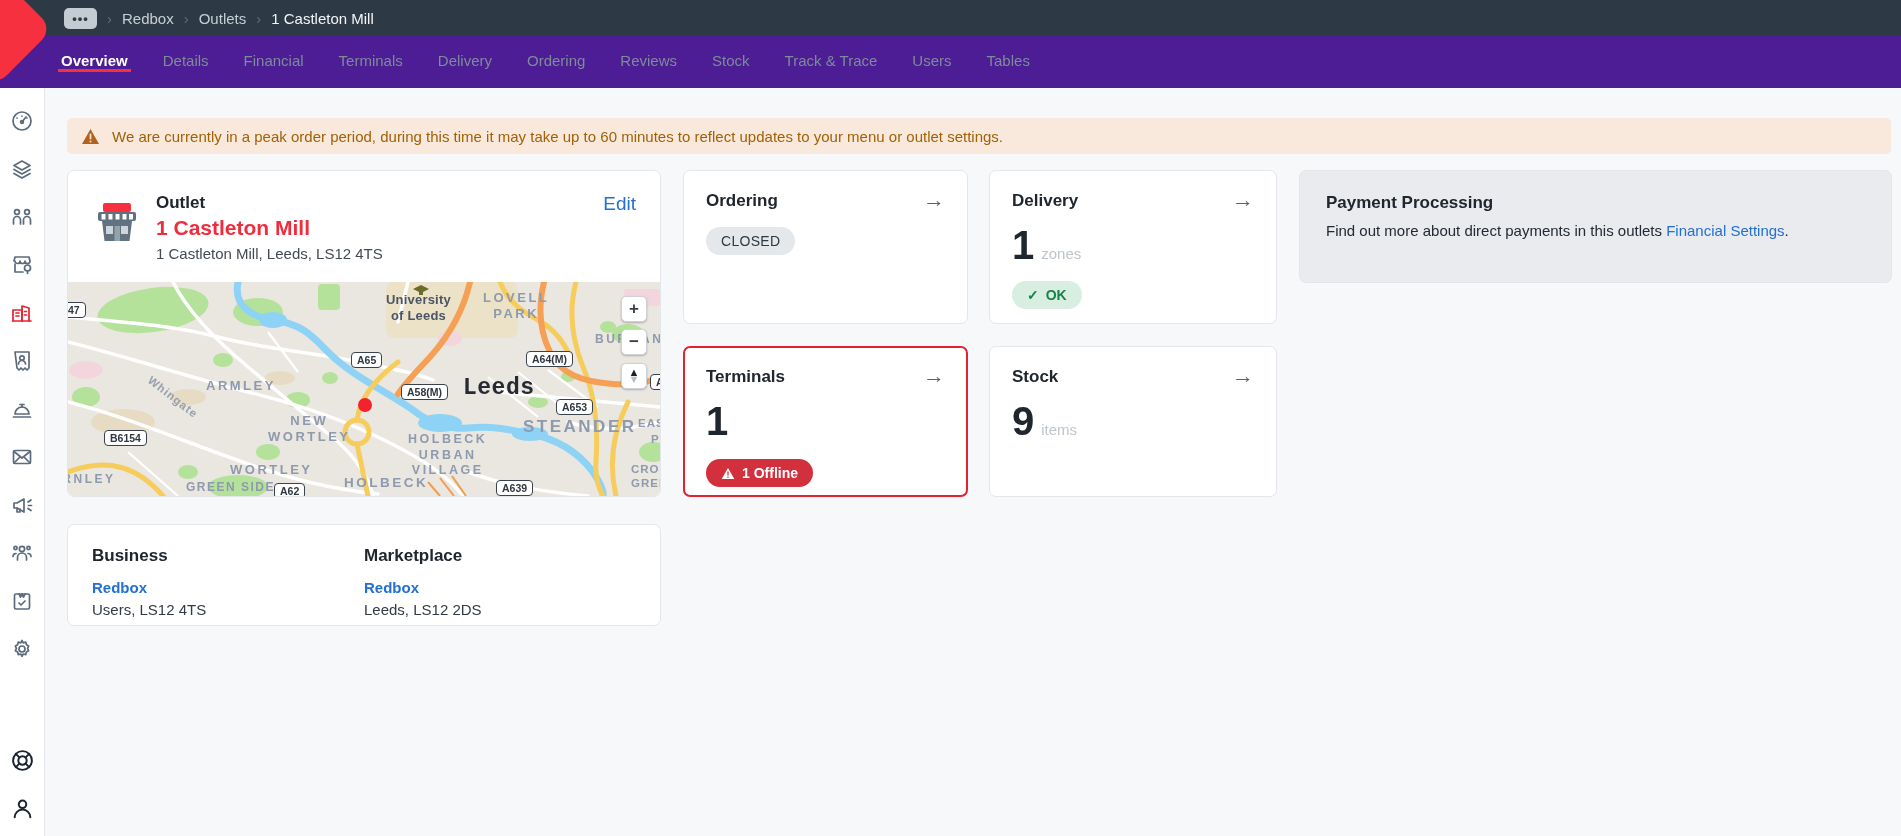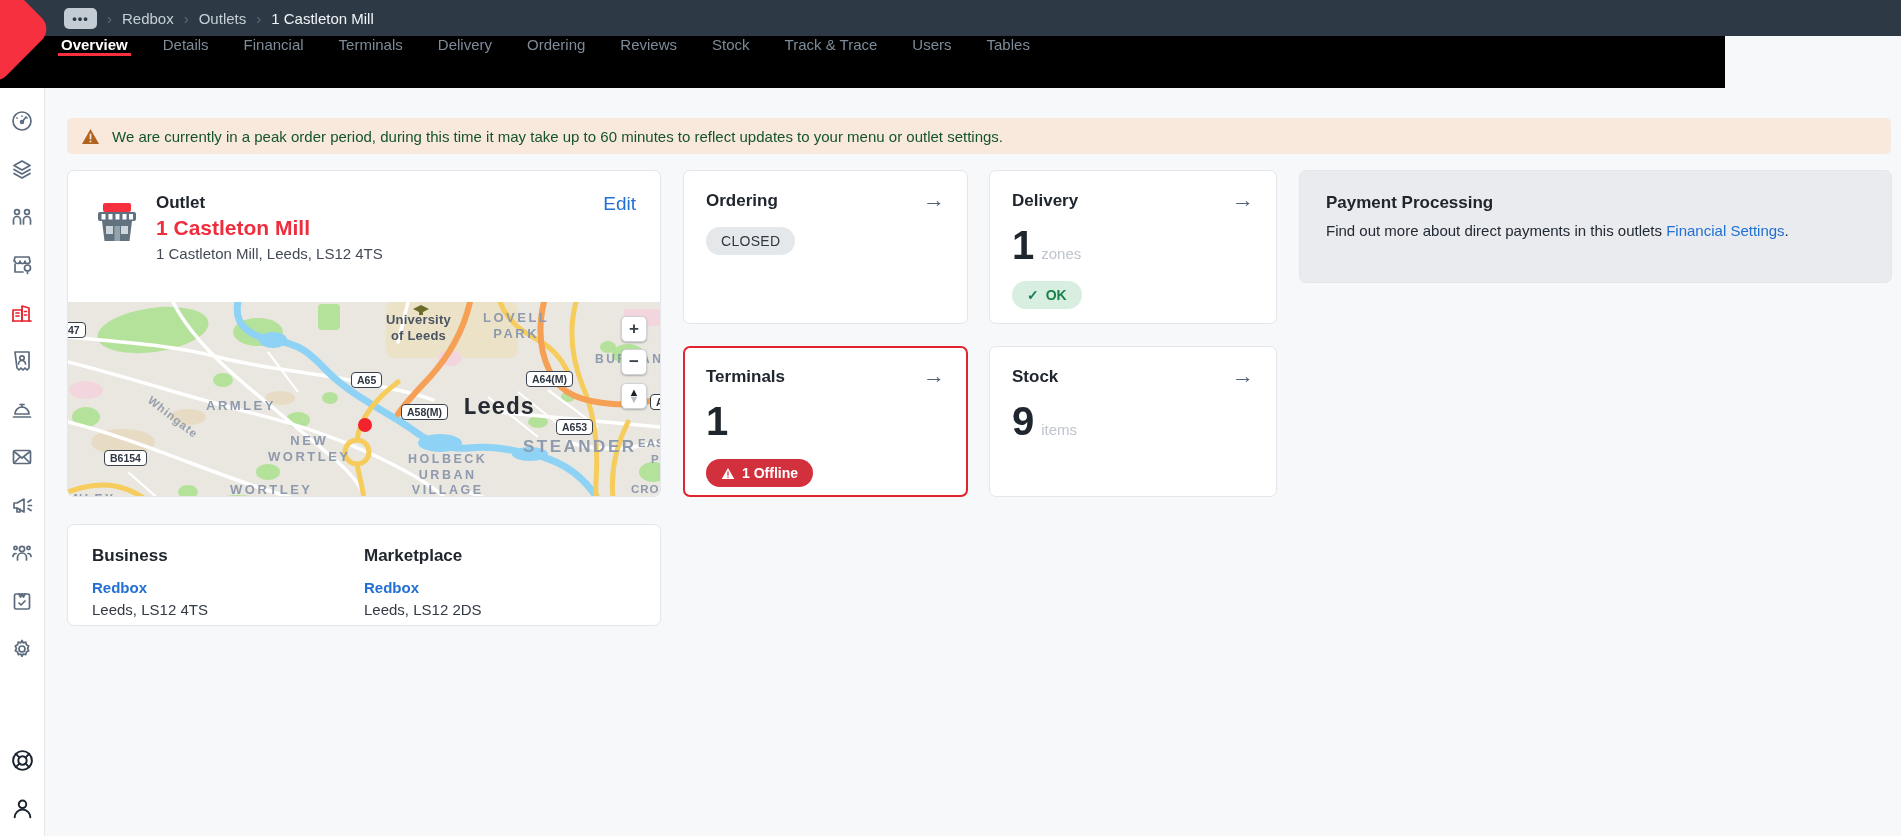--- a/index.html
+++ b/index.html
@@ -1,22 +1,22 @@
 <!DOCTYPE html>
 <html><head>
 <meta charset="utf-8">
 <style>
   * { margin:0; padding:0; box-sizing:border-box; }
   html,body { width:1901px; height:836px; overflow:hidden; background:#f7f8fa;
     font-family:"Liberation Sans", sans-serif; }
 
   
   .topbar { position:absolute; left:0; top:0; width:1901px; height:36px; background:#2d3944; z-index:5; }
-  .tabbar { position:absolute; left:0; top:36px; width:1725px; height:52px; background:#000000; z-index:5;
-    display:flex; align-items:flex-start; padding-left:58px; }
+  .tabbar { position:absolute; left:0; top:36px; width:1901px; height:52px; background:#4c1d95; z-index:5;
+    display:flex; align-items:center; padding-left:58px; }
   .logo { position:absolute; left:-46px; top:-12px; width:82px; height:82px; background:#f6303f;
     border-radius:16px; transform:rotate(45deg); z-index:9; }
   .breadcrumb { position:absolute; left:64px; top:0; height:36px; display:flex; align-items:center; gap:10px; z-index:6; }
   .crumb-menu { width:33px; height:21px; background:#c3ccd3; border:none; border-radius:5px;
     color:#2d3944; font-size:13px; font-weight:bold; letter-spacing:1px; line-height:19px; cursor:pointer; }
   .crumb-sep { color:#5f6d7a; font-size:15px; }
   .crumb { color:#c6cfd6; font-size:15px; text-decoration:none; }
   .crumb.current { color:#f2f5f7; }
   .tab { display:flex; align-items:center; padding:0 3px; margin-right:29px; font-size:15px;
     color:#7e8b98; cursor:pointer; border-bottom:3px solid transparent; }
@@ -29,21 +29,21 @@
   .side-icon { width:28px; height:28px; display:flex; align-items:center; justify-content:center; cursor:pointer; }
   .side-icon svg { stroke:#5b6b7d; fill:none; stroke-width:1.7; stroke-linecap:round; stroke-linejoin:round; }
   .side-icon.active svg { stroke:#e8212e; }
   .side-icon.dark svg { stroke:#1b2430; stroke-width:1.9; }
   .side-spacer { flex:1; }
 
   
   .content { position:absolute; left:45px; top:88px; width:1856px; height:748px; }
   .banner { position:absolute; left:22px; top:30px; width:1824px; height:36px; background:#f9e9dc;
     border-radius:5px; display:flex; align-items:center; padding-left:14px; gap:12px; }
-  .banner-text { font-size:15px; color:#14532d; }
+  .banner-text { font-size:15px; color:#a16207; }
 
   .card { position:absolute; background:#ffffff; border:1px solid #e3e6ea; border-radius:7px; }
   .card-head { display:flex; align-items:flex-start; justify-content:space-between; }
   .card-title { font-size:17px; font-weight:bold; color:#20262e; }
   .arrow { color:#53647a; font-size:22px; line-height:18px; cursor:pointer; }
   .num { font-size:40px; font-weight:bold; color:#20262e; line-height:1; }
   .unit { font-size:15px; color:#bfc5cc; margin-left:7px; font-weight:normal; }
   .pill { display:inline-flex; align-items:center; gap:7px; border-radius:15px; padding:6px 15px; font-size:14px; }
   .pill.muted { background:#e5e8eb; color:#2f3741; letter-spacing:.3px; }
   .pill.ok { background:#d7eee0; color:#17824a; font-weight:bold; }
@@ -52,21 +52,21 @@
 
   
   #outlet-card { left:22px; top:82px; width:594px; height:327px; overflow:hidden; }
   .outlet-head { padding:22px 24px 0 24px; display:flex; }
   .outlet-name { font-size:21px; font-weight:bold; color:#ee2d3d; margin-top:3px; }
   .outlet-addr { font-size:15px; color:#434a54; margin-top:5px; }
   .outlet-label { font-size:17px; font-weight:bold; color:#20262e; }
   .edit-link { font-size:19px; margin-left:auto; }
 
   
-  .map { position:absolute; left:0; top:111px; width:636px; height:214px; background:#eae6e0; overflow:hidden;margin-top:20px; }
+  .map { position:absolute; left:0; top:111px; width:636px; height:214px; background:#eae6e0; overflow:hidden; }
   .map-label { position:absolute; color:#8e9aad; font-weight:bold; white-space:pre-line; text-align:center;
     font-size:13px; letter-spacing:2.5px; line-height:1.25; }
   .road-badge { position:absolute; background:#ffffff; border:1.6px solid #39424d; border-radius:4px;
     color:#2e3742; font-size:10.5px; font-weight:bold; padding:1px 5px; white-space:nowrap; }
   .map-ctl { position:absolute; width:26px; height:26px; background:#ffffff; border:1px solid #cfd3d8;
     border-radius:5px; box-shadow:0 1px 2px rgba(0,0,0,.25); display:flex; align-items:center; justify-content:center;
     font-size:17px; font-weight:bold; color:#3a4148; cursor:pointer; }
   .red-dot { position:absolute; width:14px; height:14px; border-radius:50%; background:#f3232e; }
 
   
@@ -435,21 +435,21 @@
       <span class="card-title">Stock</span>
       <span class="arrow">→</span>
     </div>
     <div class="mt14"><span class="num">9</span><span class="unit">items</span></div>
   </div>
 
   <div class="card" id="business-card">
     <div class="biz-col">
       <div class="card-title">Business</div>
       <a class="link biz-link">Redbox</a>
-      <div class="biz-addr">Leeds, LS12 4TS</div>
+      <div class="biz-addr">Users, LS12 4TS</div>
     </div>
     <div class="biz-col">
       <div class="card-title">Marketplace</div>
       <a class="link biz-link">Redbox</a>
       <div class="biz-addr">Leeds, LS12 2DS</div>
     </div>
   </div>
 
 </div>
 

